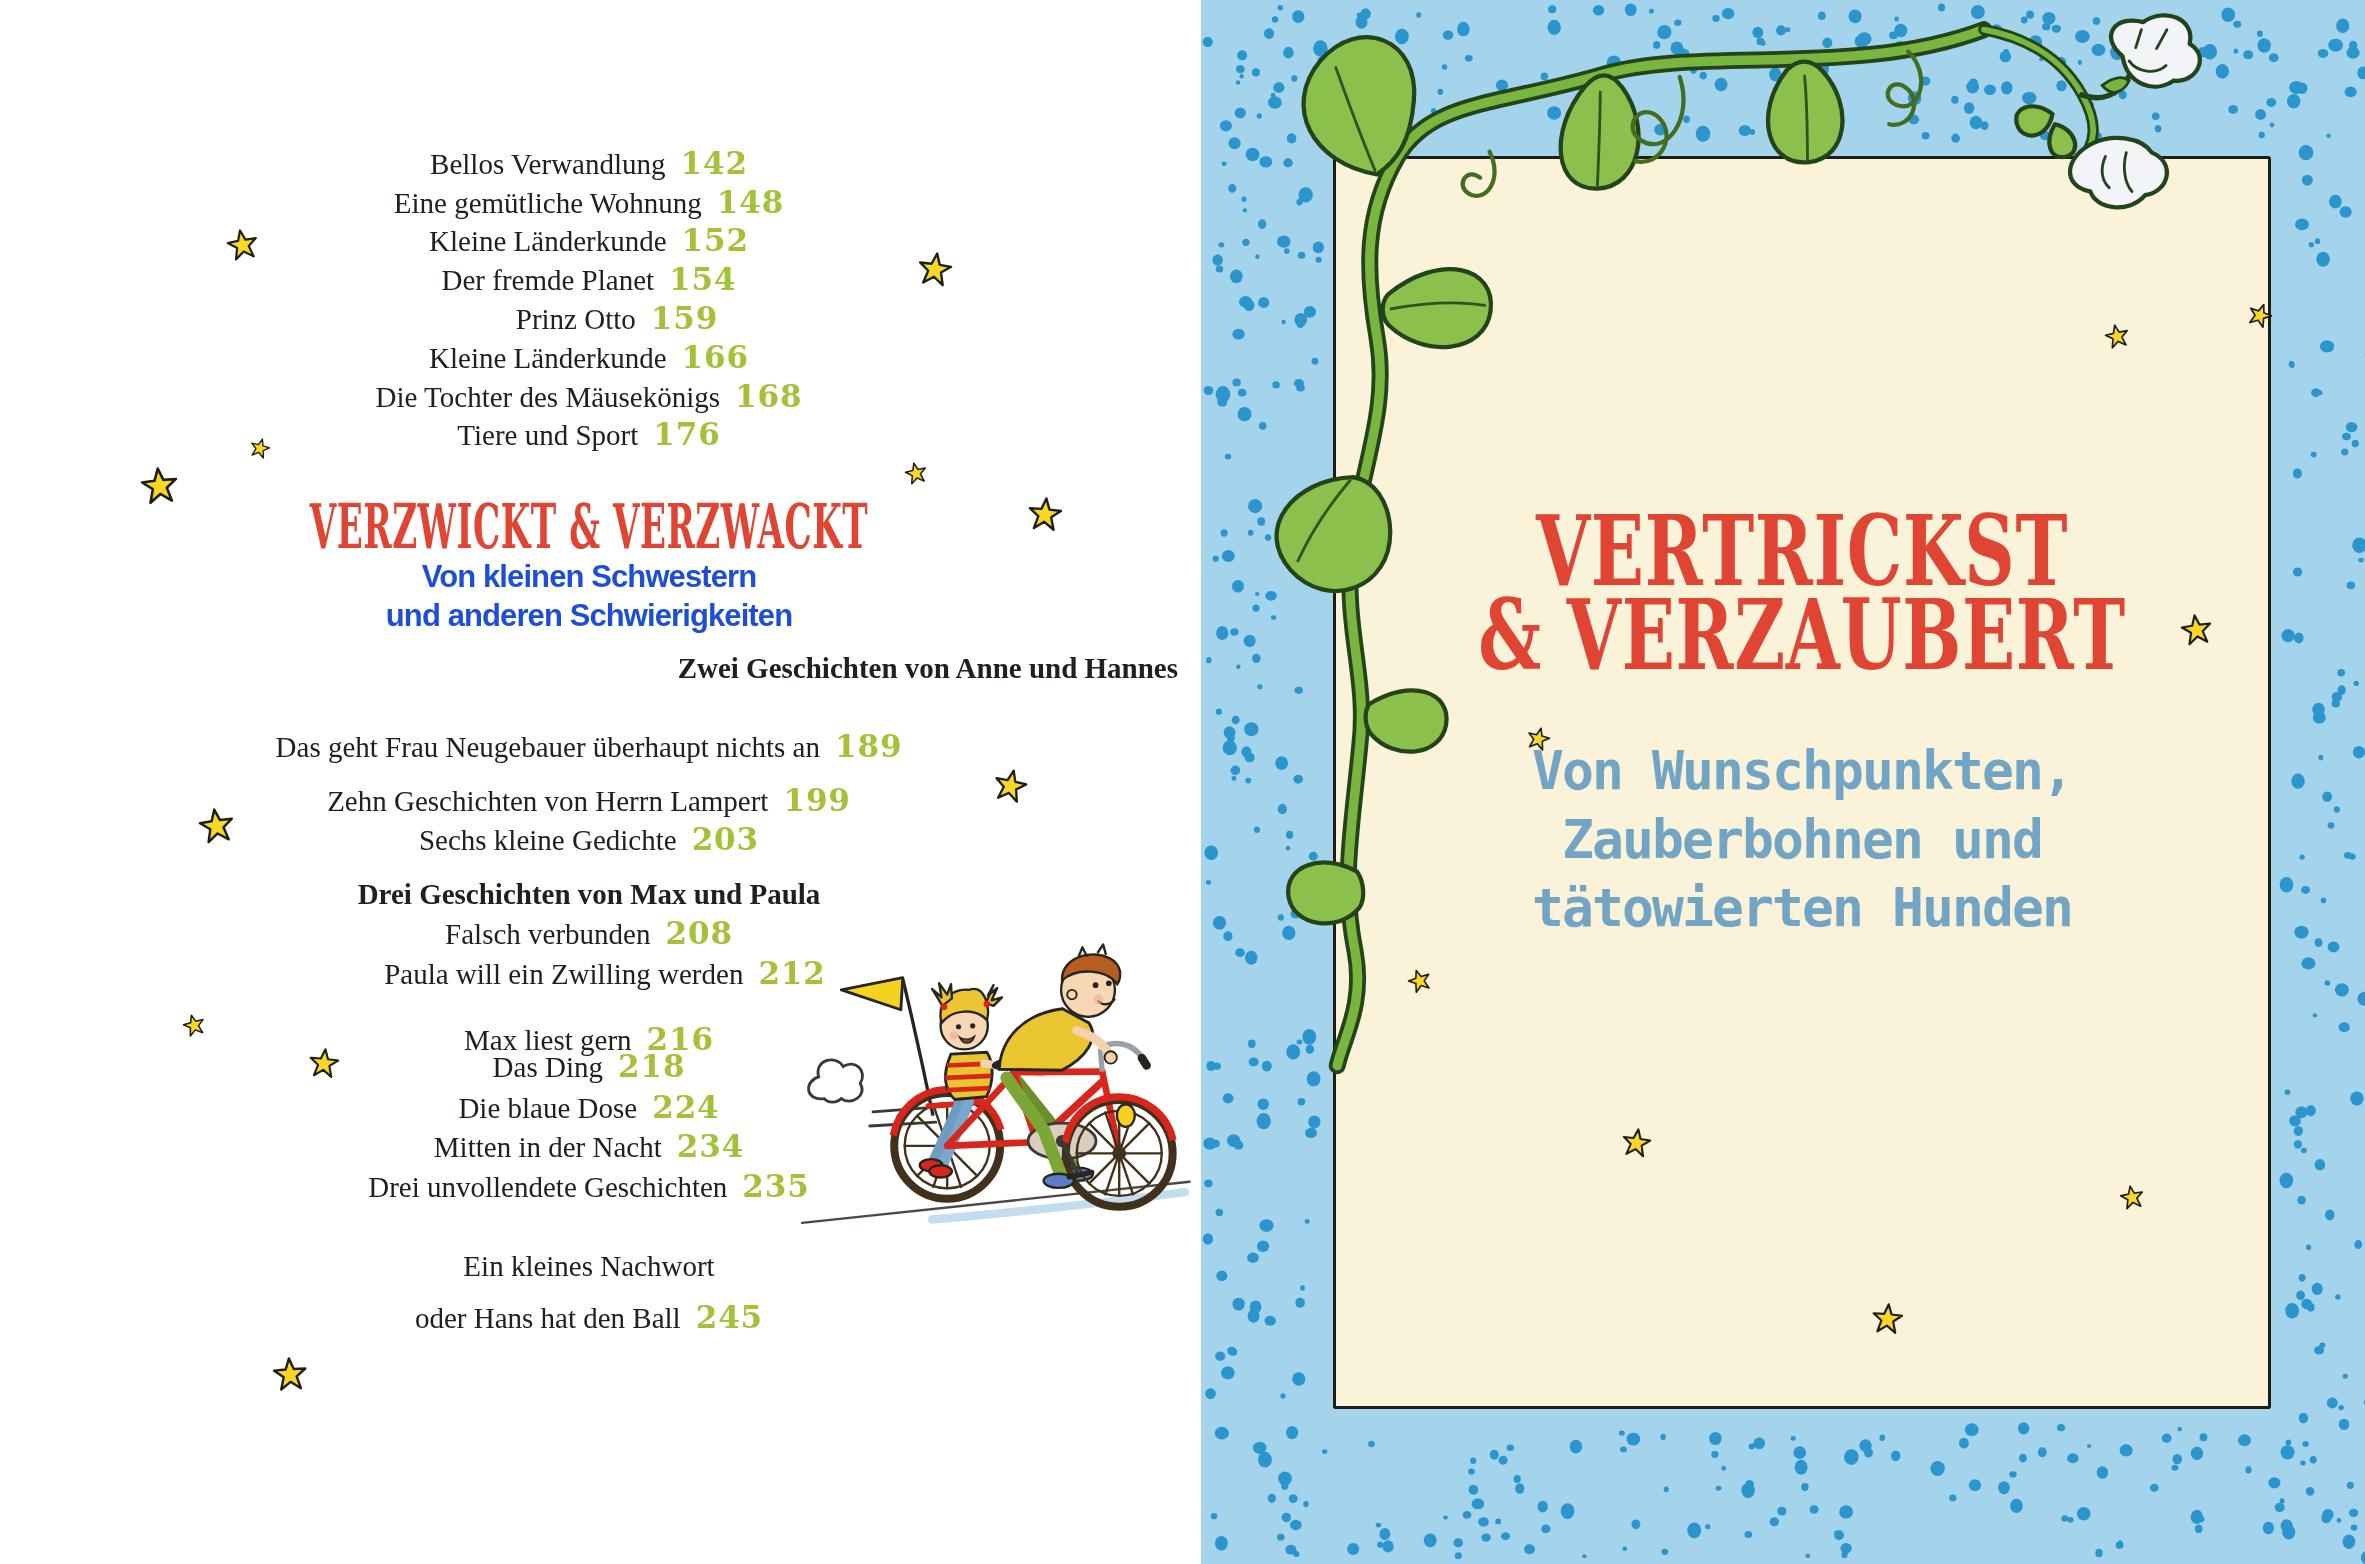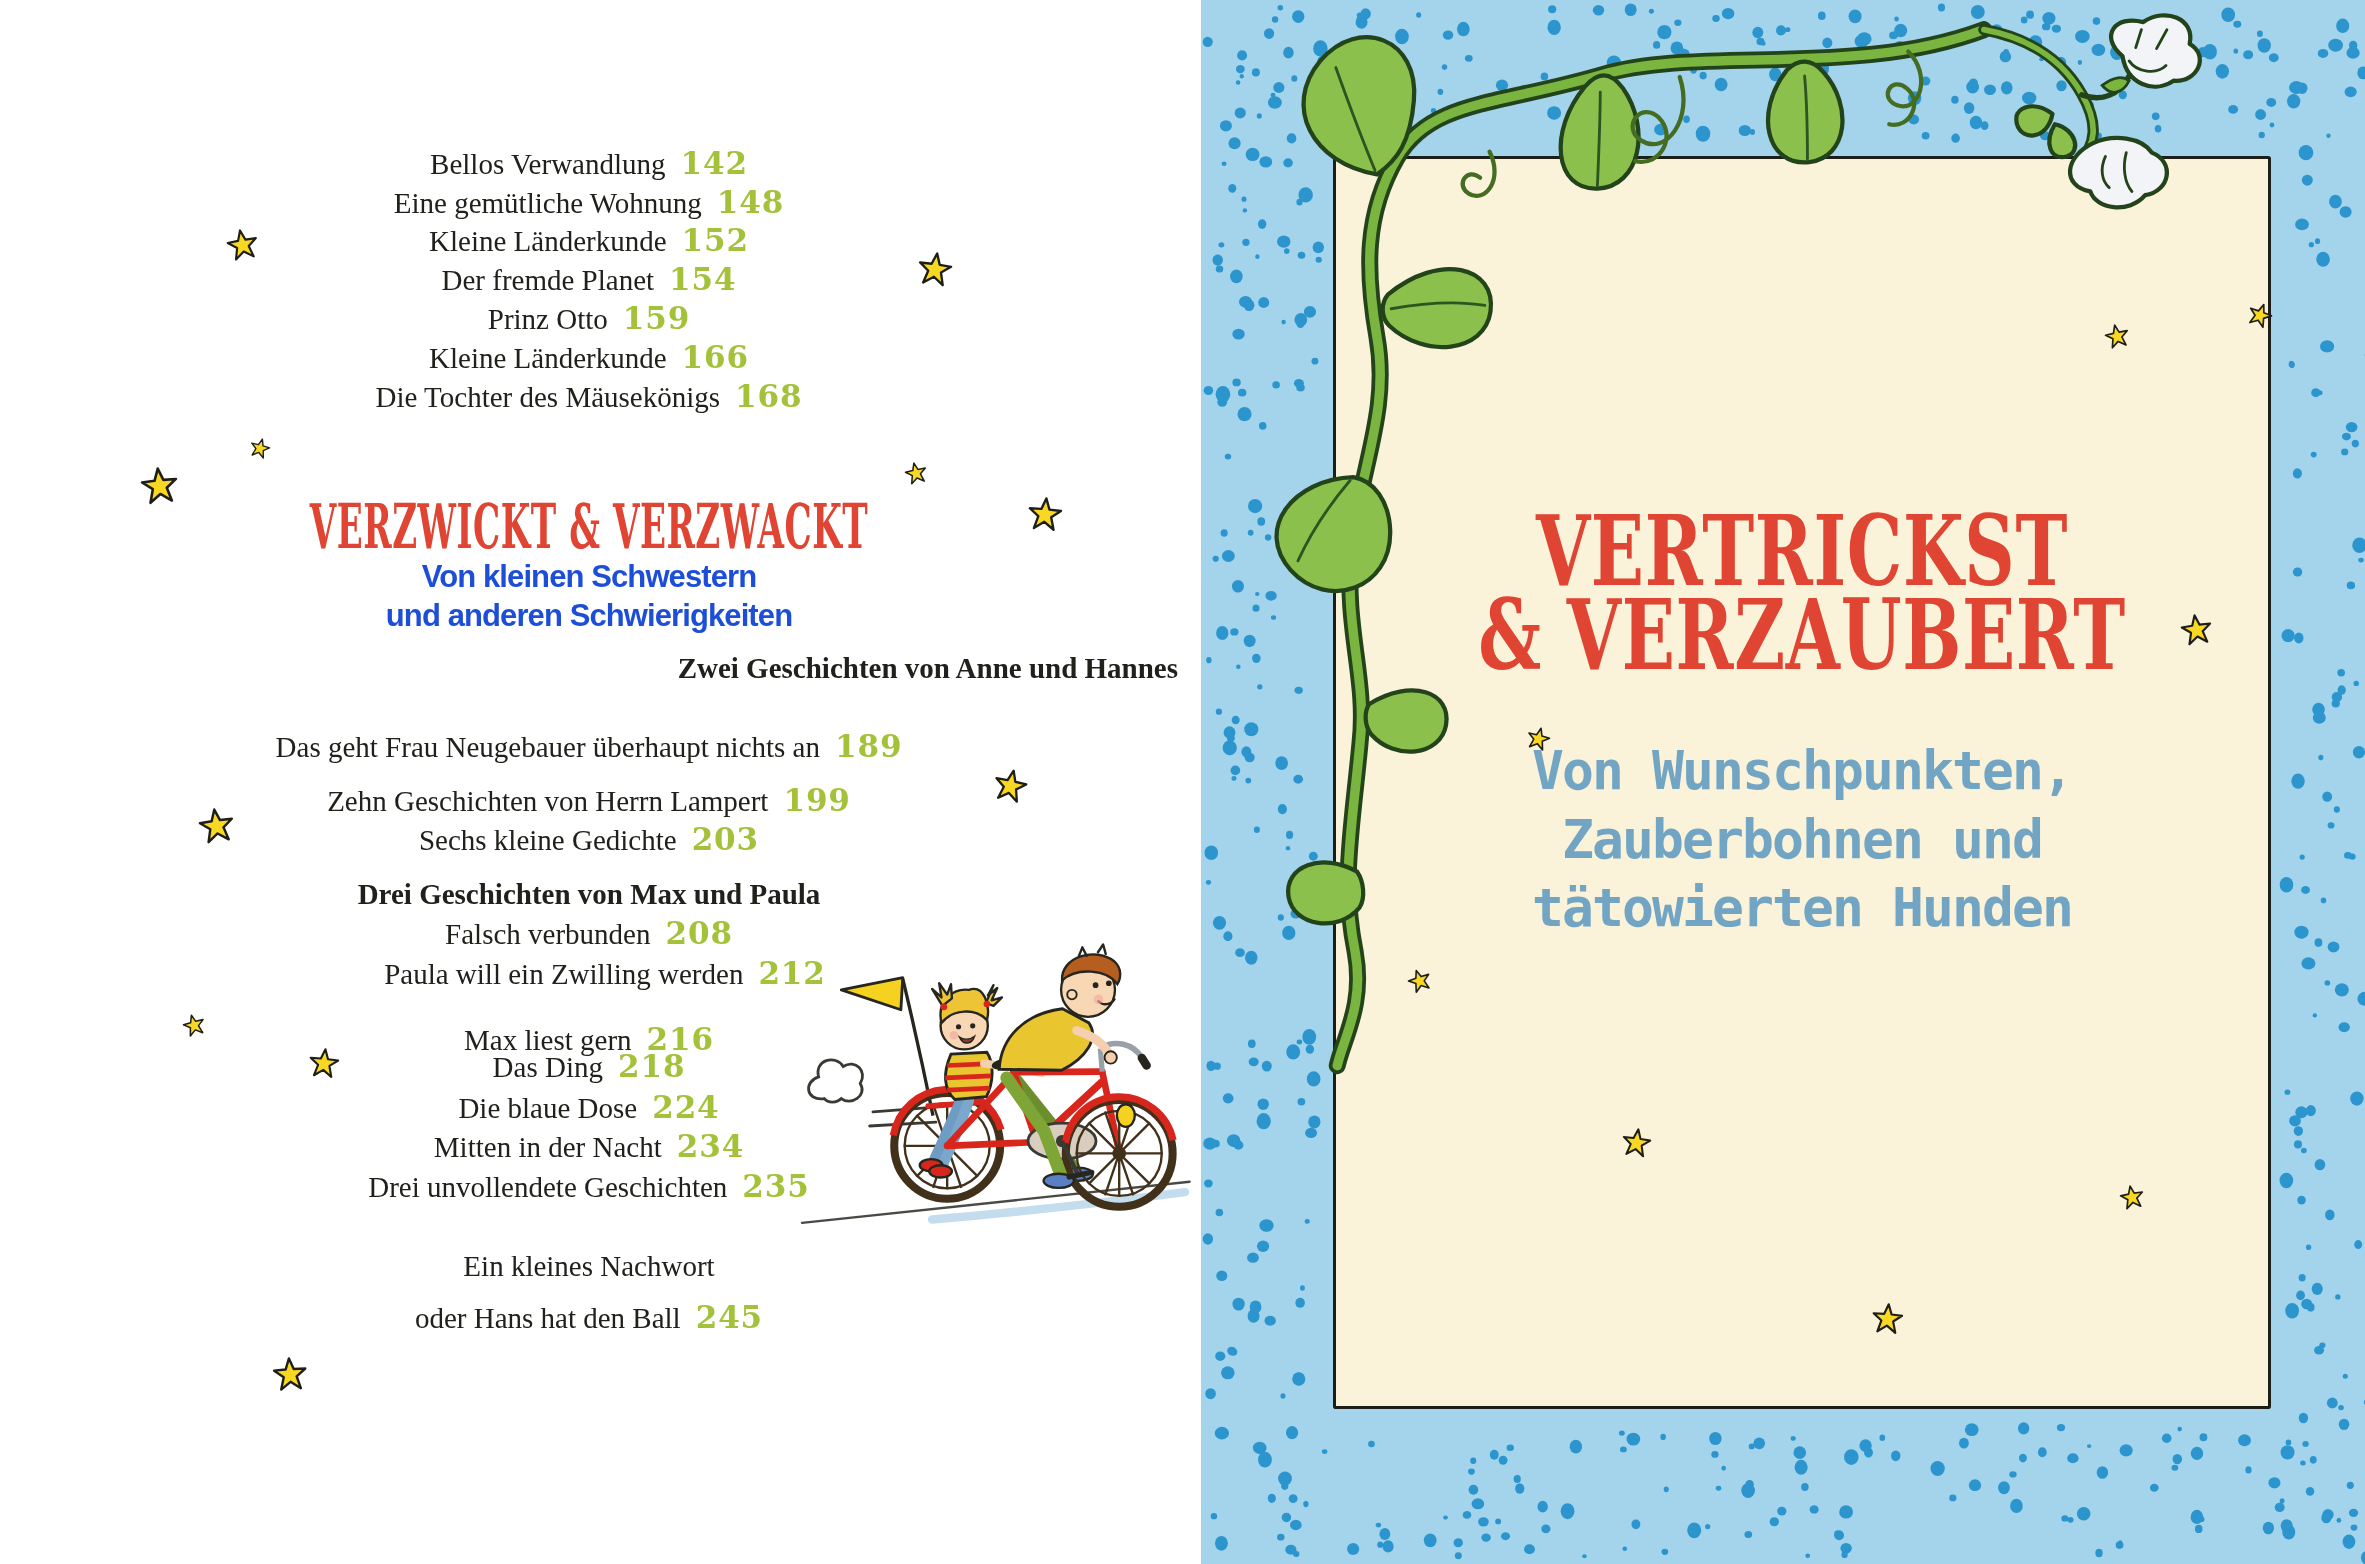--- a/index.html
+++ b/index.html
@@ -125,23 +125,24 @@
         <path d="M448,348 L528,462 L562,552" stroke="#7ea636" stroke-width="27" stroke-linecap="round" stroke-linejoin="round"></path>
         <ellipse cx="558" cy="566" rx="32" ry="15" fill="#5b7fc4" stroke="#26261f" stroke-width="5"></ellipse>
         <path d="M565,482 L598,552" stroke="#3a3a35" stroke-width="9"></path>
         <path d="M580,558 L628,548" stroke="#26261f" stroke-width="11" stroke-linecap="round"></path>
       </g>
     </svg>
   <div class="toc-line item" style="top: 144px;"><span>Bellos Verwandlung</span><span class="num">142</span></div>
       <div class="toc-line item" style="top: 183px;"><span>Eine gemütliche Wohnung</span><span class="num">148</span></div>
       <div class="toc-line item" style="top: 221px;"><span>Kleine Länderkunde</span><span class="num">152</span></div>
       <div class="toc-line item" style="top: 260px;"><span>Der fremde Planet</span><span class="num">154</span></div>
-      <div class="toc-line item" style="top: 299px;"><span>Prinz Otto</span><span class="num">159</span></div>
+      <div class="toc-line item" style="top: 299px; padding-left: 28px;"><span>Prinz Otto</span><span class="num">159</span></div>
       <div class="toc-line item" style="top: 338px;"><span>Kleine Länderkunde</span><span class="num">166</span></div>
       <div class="toc-line item" style="top: 377px;"><span>Die Tochter des Mäusekönigs</span><span class="num">168</span></div>
+      <div class="toc-line item" style="top: 415px;"><span>Tiere und Sport</span><span class="num">176</span></div>
       <div class="toc-line heading-red" style="top: 491px;"><span>VERZWICKT &amp; VERZWACKT</span></div>
       <div class="toc-line subtitle-blue" style="top: 557px;"><span>Von kleinen Schwestern</span></div>
       <div class="toc-line subtitle-blue" style="top: 596px;"><span>und anderen Schwierigkeiten</span></div>
       <div class="toc-line bold" style="top: 649px; text-align: right;"><span>Zwei Geschichten von Anne und Hannes</span></div>
       <div class="toc-line item" style="top: 727px;"><span>Das geht Frau Neugebauer überhaupt nichts an</span><span class="num">189</span></div>
       <div class="toc-line item" style="top: 781px;"><span>Zehn Geschichten von Herrn Lampert</span><span class="num">199</span></div>
       <div class="toc-line item" style="top: 820px;"><span>Sechs kleine Gedichte</span><span class="num">203</span></div>
       <div class="toc-line bold" style="top: 875px;"><span>Drei Geschichten von Max und Paula</span></div>
       <div class="toc-line item" style="top: 914px;"><span>Falsch verbunden</span><span class="num">208</span></div>
       <div class="toc-line item" style="top: 954px; padding-left: 16px;"><span>Paula will ein Zwilling werden</span><span class="num">212</span></div>

